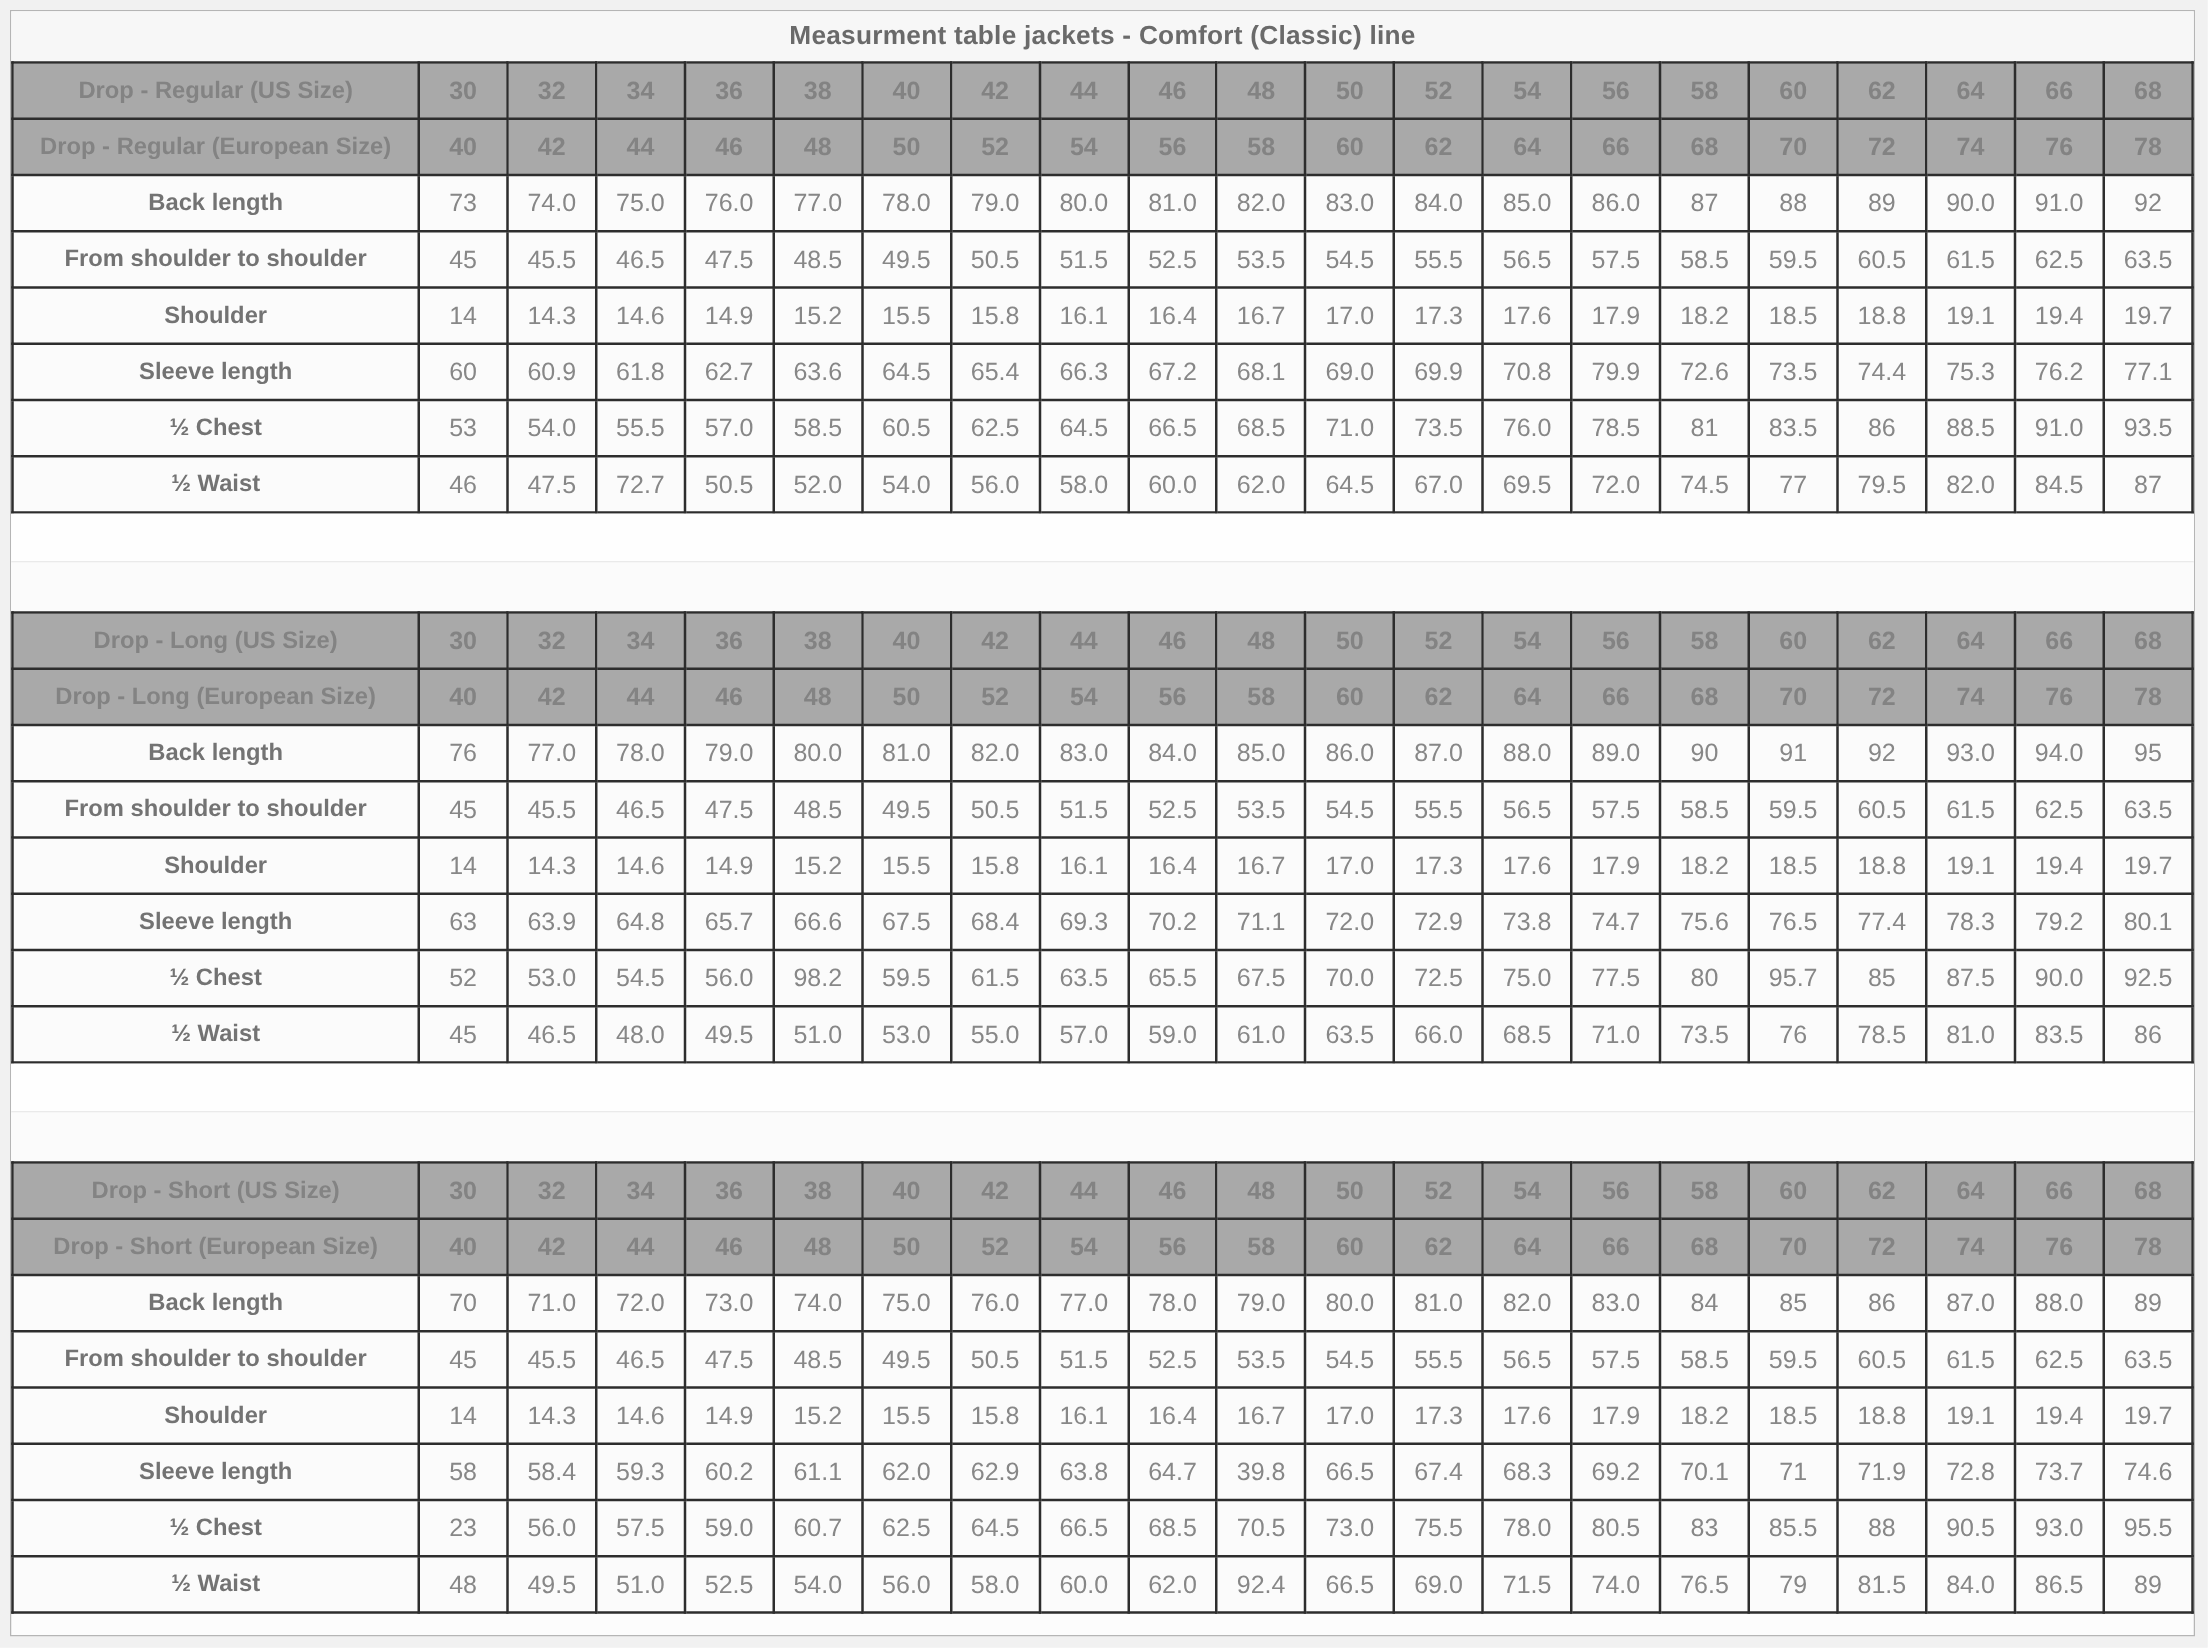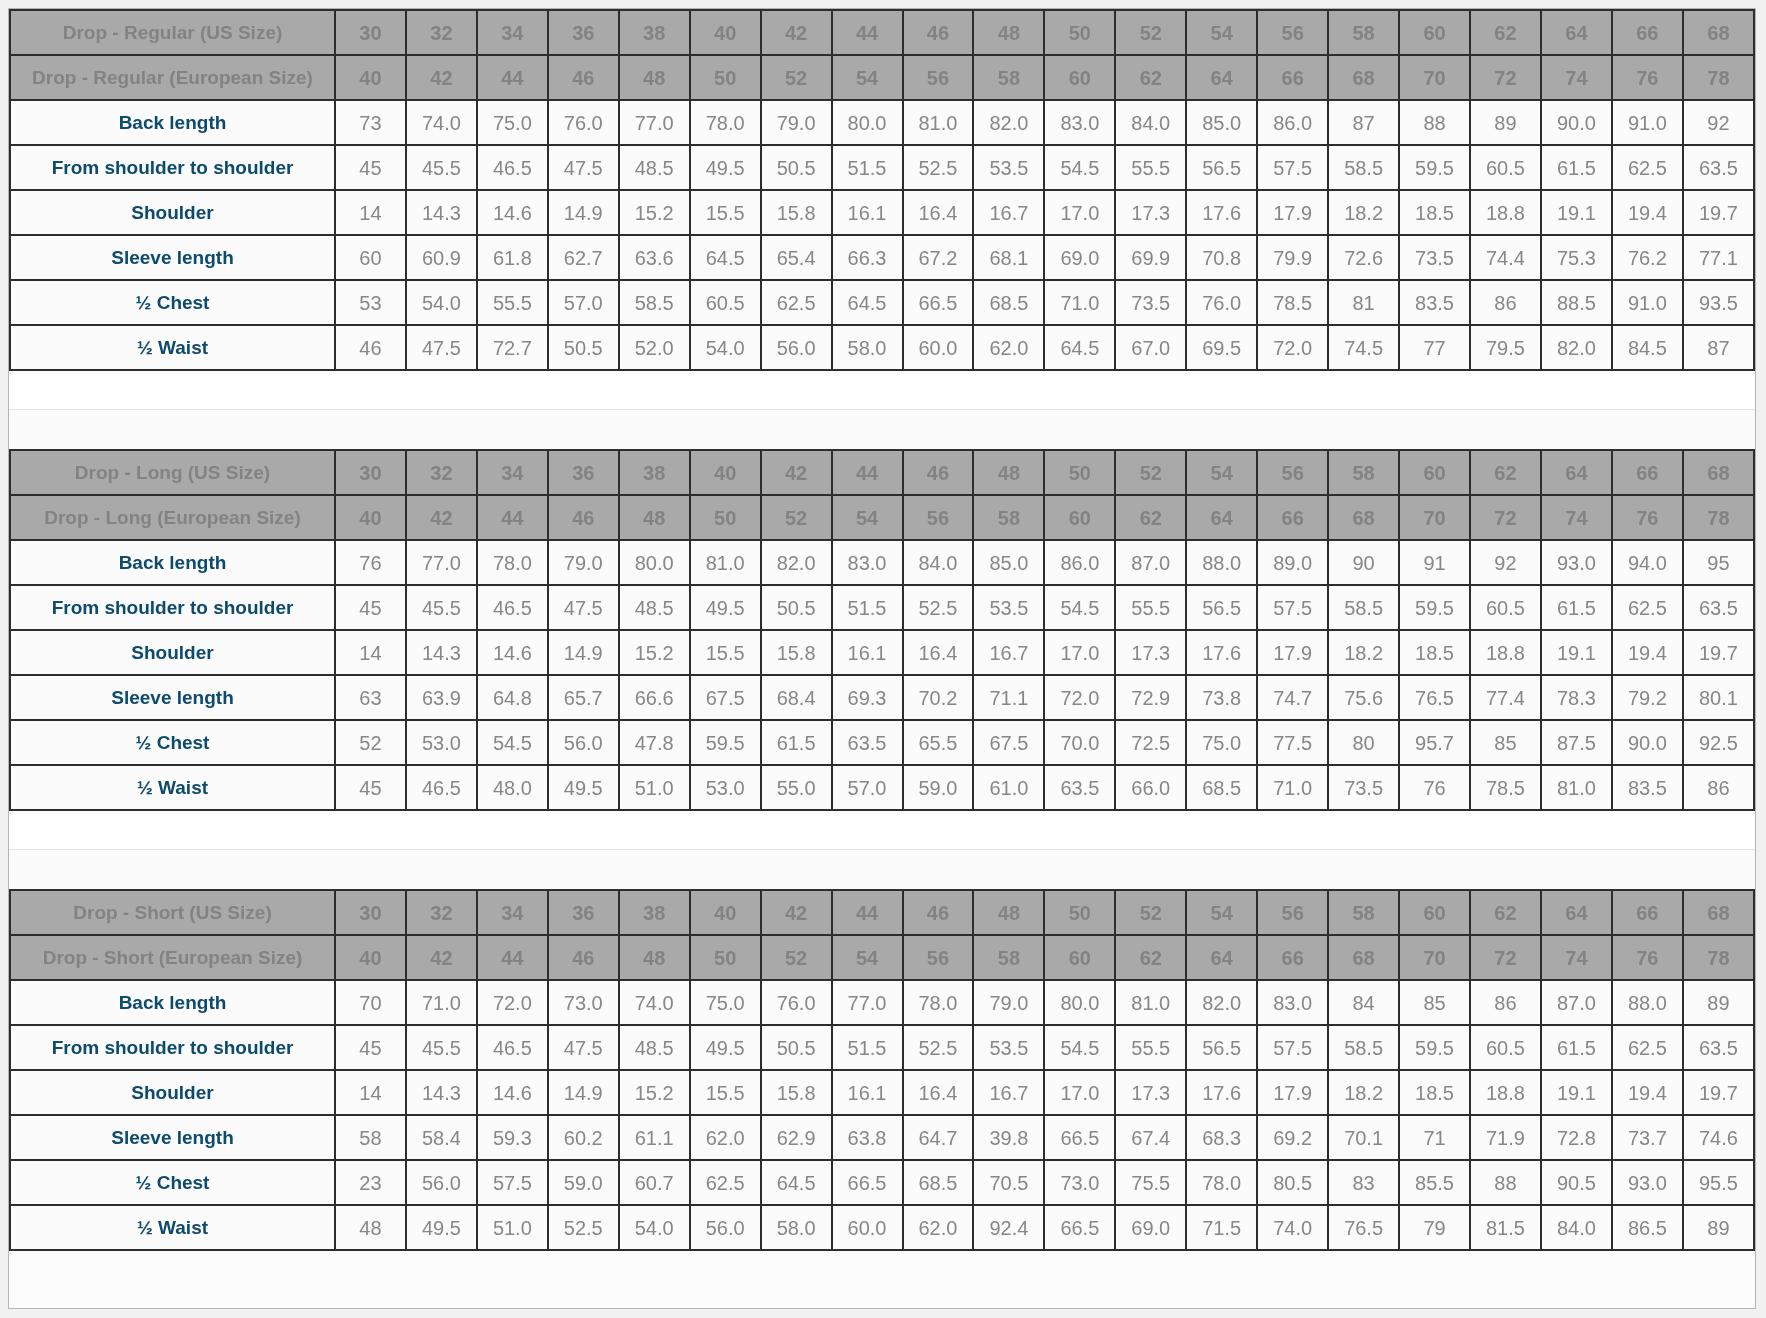--- a/index.html
+++ b/index.html
@@ -53,21 +53,21 @@
     background: #a9a9a9;
     color: #838383;
     font-weight: bold;
   }
   .section-table tr.hdr-row th.label-cell {
     font-size: 19px;
     text-align: center;
   }
   .section-table tr.data-row th.label-cell {
     background: #fbfbfb;
-    color: #0c4a6e;
+    color: #737373;
     font-weight: bold;
     font-size: 19px;
   }
   .section-table tr.data-row td {
     background: #fbfbfb;
     color: #878787;
     font-weight: normal;
   }
   .section-gap {
     height: 78px;
@@ -82,20 +82,21 @@
     background: #fefefe;
   }
   .gap-half.bottom {
     background: #fbfbfb;
   }
 </style>
 </head>
 <body>
 
 <div class="frame">
+  <div class="title-bar">Measurment table jackets - Comfort (Classic) line</div>
   <div>
       <table class="section-table">
         <colgroup>
           <col class="label-col">
           <col>
           <col>
           <col>
           <col>
           <col>
           <col>
@@ -467,21 +468,21 @@
             <td>78.3</td>
             <td>79.2</td>
             <td>80.1</td>
           </tr>
           <tr class="data-row">
             <th class="label-cell">½ Chest</th>
             <td>52</td>
             <td>53.0</td>
             <td>54.5</td>
             <td>56.0</td>
-            <td>47.8</td>
+            <td>98.2</td>
             <td>59.5</td>
             <td>61.5</td>
             <td>63.5</td>
             <td>65.5</td>
             <td>67.5</td>
             <td>70.0</td>
             <td>72.5</td>
             <td>75.0</td>
             <td>77.5</td>
             <td>80</td>

